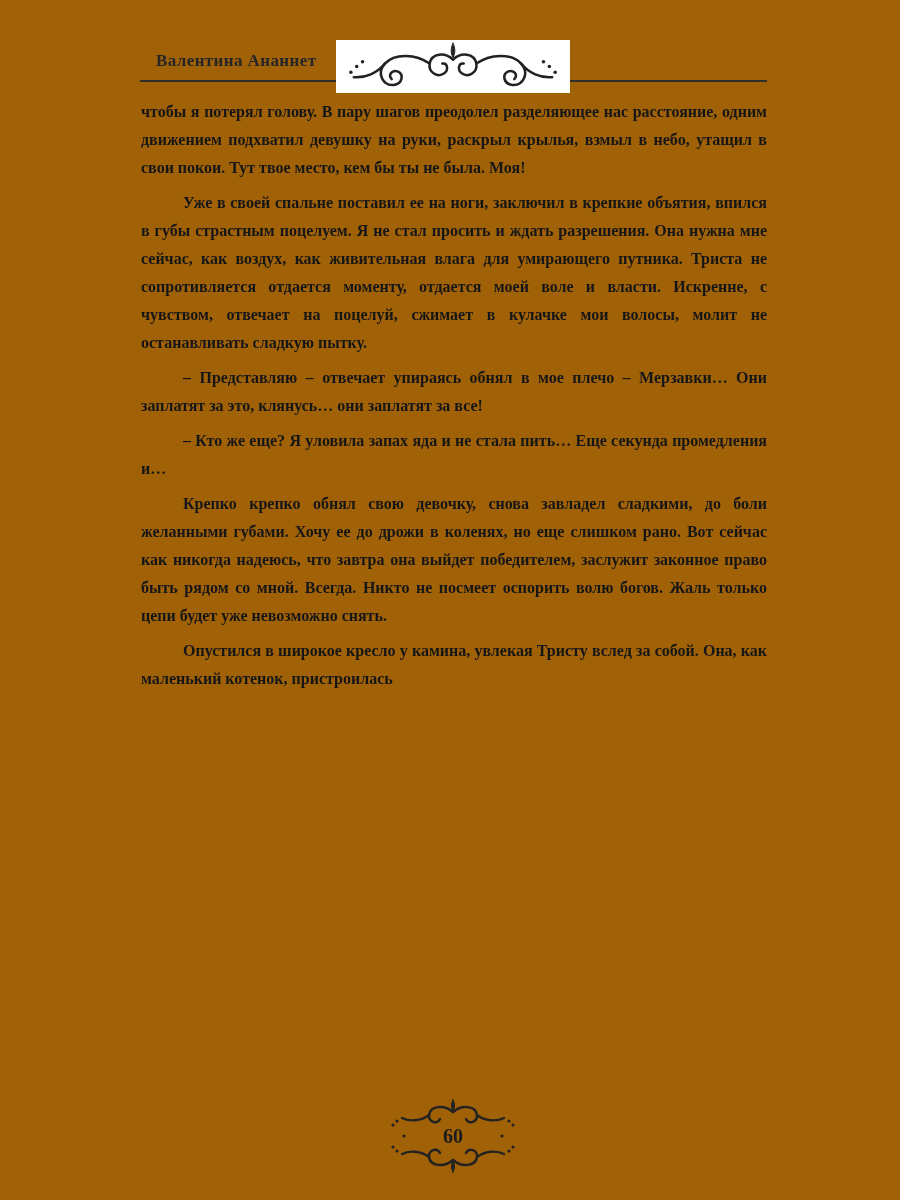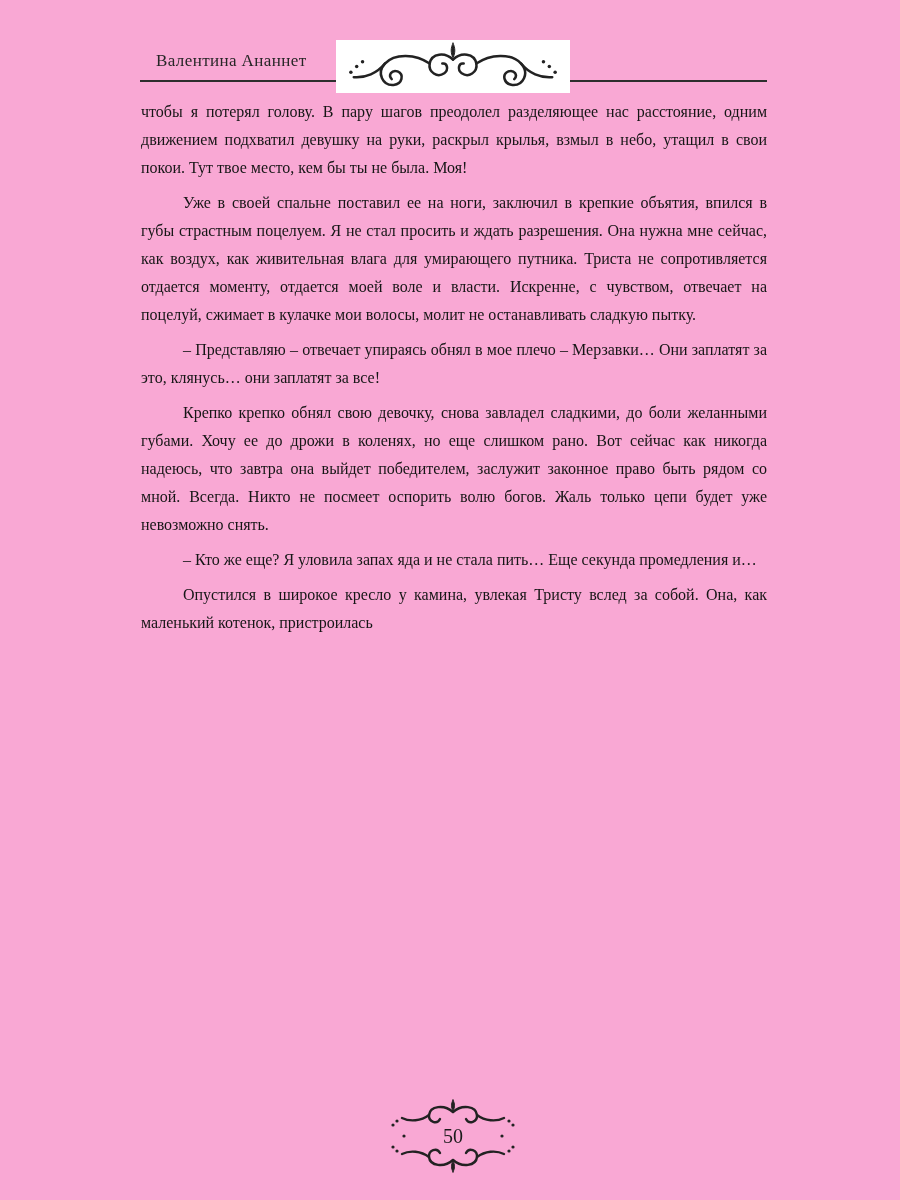--- a/index.html
+++ b/index.html
@@ -4,24 +4,25 @@
 <style>
   html, body {
     margin: 0;
     padding: 0;
     background: #ffffff;
   }
   .page {
     position: relative;
     width: 900px;
     height: 1200px;
-    background: #f9a8d4;
+    background: #a16207;
     font-family: "Liberation Serif", "DejaVu Serif", serif;
     color: #1b1b1b;
     overflow: hidden;
+    font-weight: bold;
   }
 
   
   .author {
     position: absolute;
     left: 156px;
     top: 51px;
     font-size: 17px;
     letter-spacing: 0.4px;
     color: #262626;
@@ -121,22 +122,22 @@
           <circle cx="203" cy="22" r="1.8"></circle>
         </g>
       </svg>
     </div>
   </header>
 
   <main class="page-body" lang="ru">
     <p class="para no-indent">чтобы я потерял голову. В пару шагов преодолел разделяющее нас расстояние, одним движением подхватил девушку на руки, раскрыл крылья, взмыл в небо, утащил в свои покои. Тут твое место, кем бы ты не была. Моя!</p>
     <p class="para">Уже в своей спальне поставил ее на ноги, заключил в крепкие объятия, впился в губы страстным поцелуем. Я не стал просить и ждать разрешения. Она нужна мне сейчас, как воздух, как живительная влага для умирающего путника. Триста не сопротивляется отдается моменту, отдается моей воле и власти. Искренне, с чувством, отвечает на поцелуй, сжимает в кулачке мои волосы, молит не останавливать сладкую пытку.</p>
     <p class="para">– Представляю – отвечает упираясь обнял в мое плечо – Мерзавки… Они заплатят за это, клянусь… они заплатят за все!</p>
+    <p class="para">– Кто же еще? Я уловила запах яда и не стала пить… Еще секунда промедления и…</p>
     <p class="para">Крепко крепко обнял свою девочку, снова завладел сладкими, до боли желанными губами. Хочу ее до дрожи в коленях, но еще слишком рано. Вот сейчас как никогда надеюсь, что завтра она выйдет победителем, заслужит законное право быть рядом со мной. Всегда. Никто не посмеет оспорить волю богов. Жаль только цепи будет уже невозможно снять.</p>
-    <p class="para">– Кто же еще? Я уловила запах яда и не стала пить… Еще секунда промедления и…</p>
     <p class="para">Опустился в широкое кресло у камина, увлекая Тристу вслед за собой. Она, как маленький котенок, пристроилась</p>
   </main>
 
   <footer>
     <div class="footer-ornament">
       <svg viewBox="0 0 130 76" width="130" height="76" aria-hidden="true">
         <g fill="none" stroke="#222222" stroke-width="2.4" stroke-linecap="round">
           <path d="M65 2 C63 6 63 9 65 13 C67 9 67 6 65 2 Z" fill="#222222" stroke-width="1"></path>
           <path d="M65 14 C56 6 42 8 41 17 C40.5 24 49 27 52 21"></path>
           <path d="M65 14 C74 6 88 8 89 17 C89.5 24 81 27 78 21"></path>
@@ -154,17 +155,17 @@
           <circle cx="121" cy="23" r="1.6"></circle>
             <circle cx="125" cy="27" r="1.6"></circle>
           <circle cx="9" cy="53" r="1.6"></circle>
             <circle cx="5" cy="49" r="1.6"></circle>
           <circle cx="121" cy="53" r="1.6"></circle>
             <circle cx="125" cy="49" r="1.6"></circle>
           <circle cx="16" cy="38" r="1.6"></circle>
             <circle cx="114" cy="38" r="1.6"></circle>
         </g>
       </svg>
-      <span class="page-number">50</span>
+      <span class="page-number">60</span>
     </div>
   </footer>
 
 </div>
 
 </body></html>

